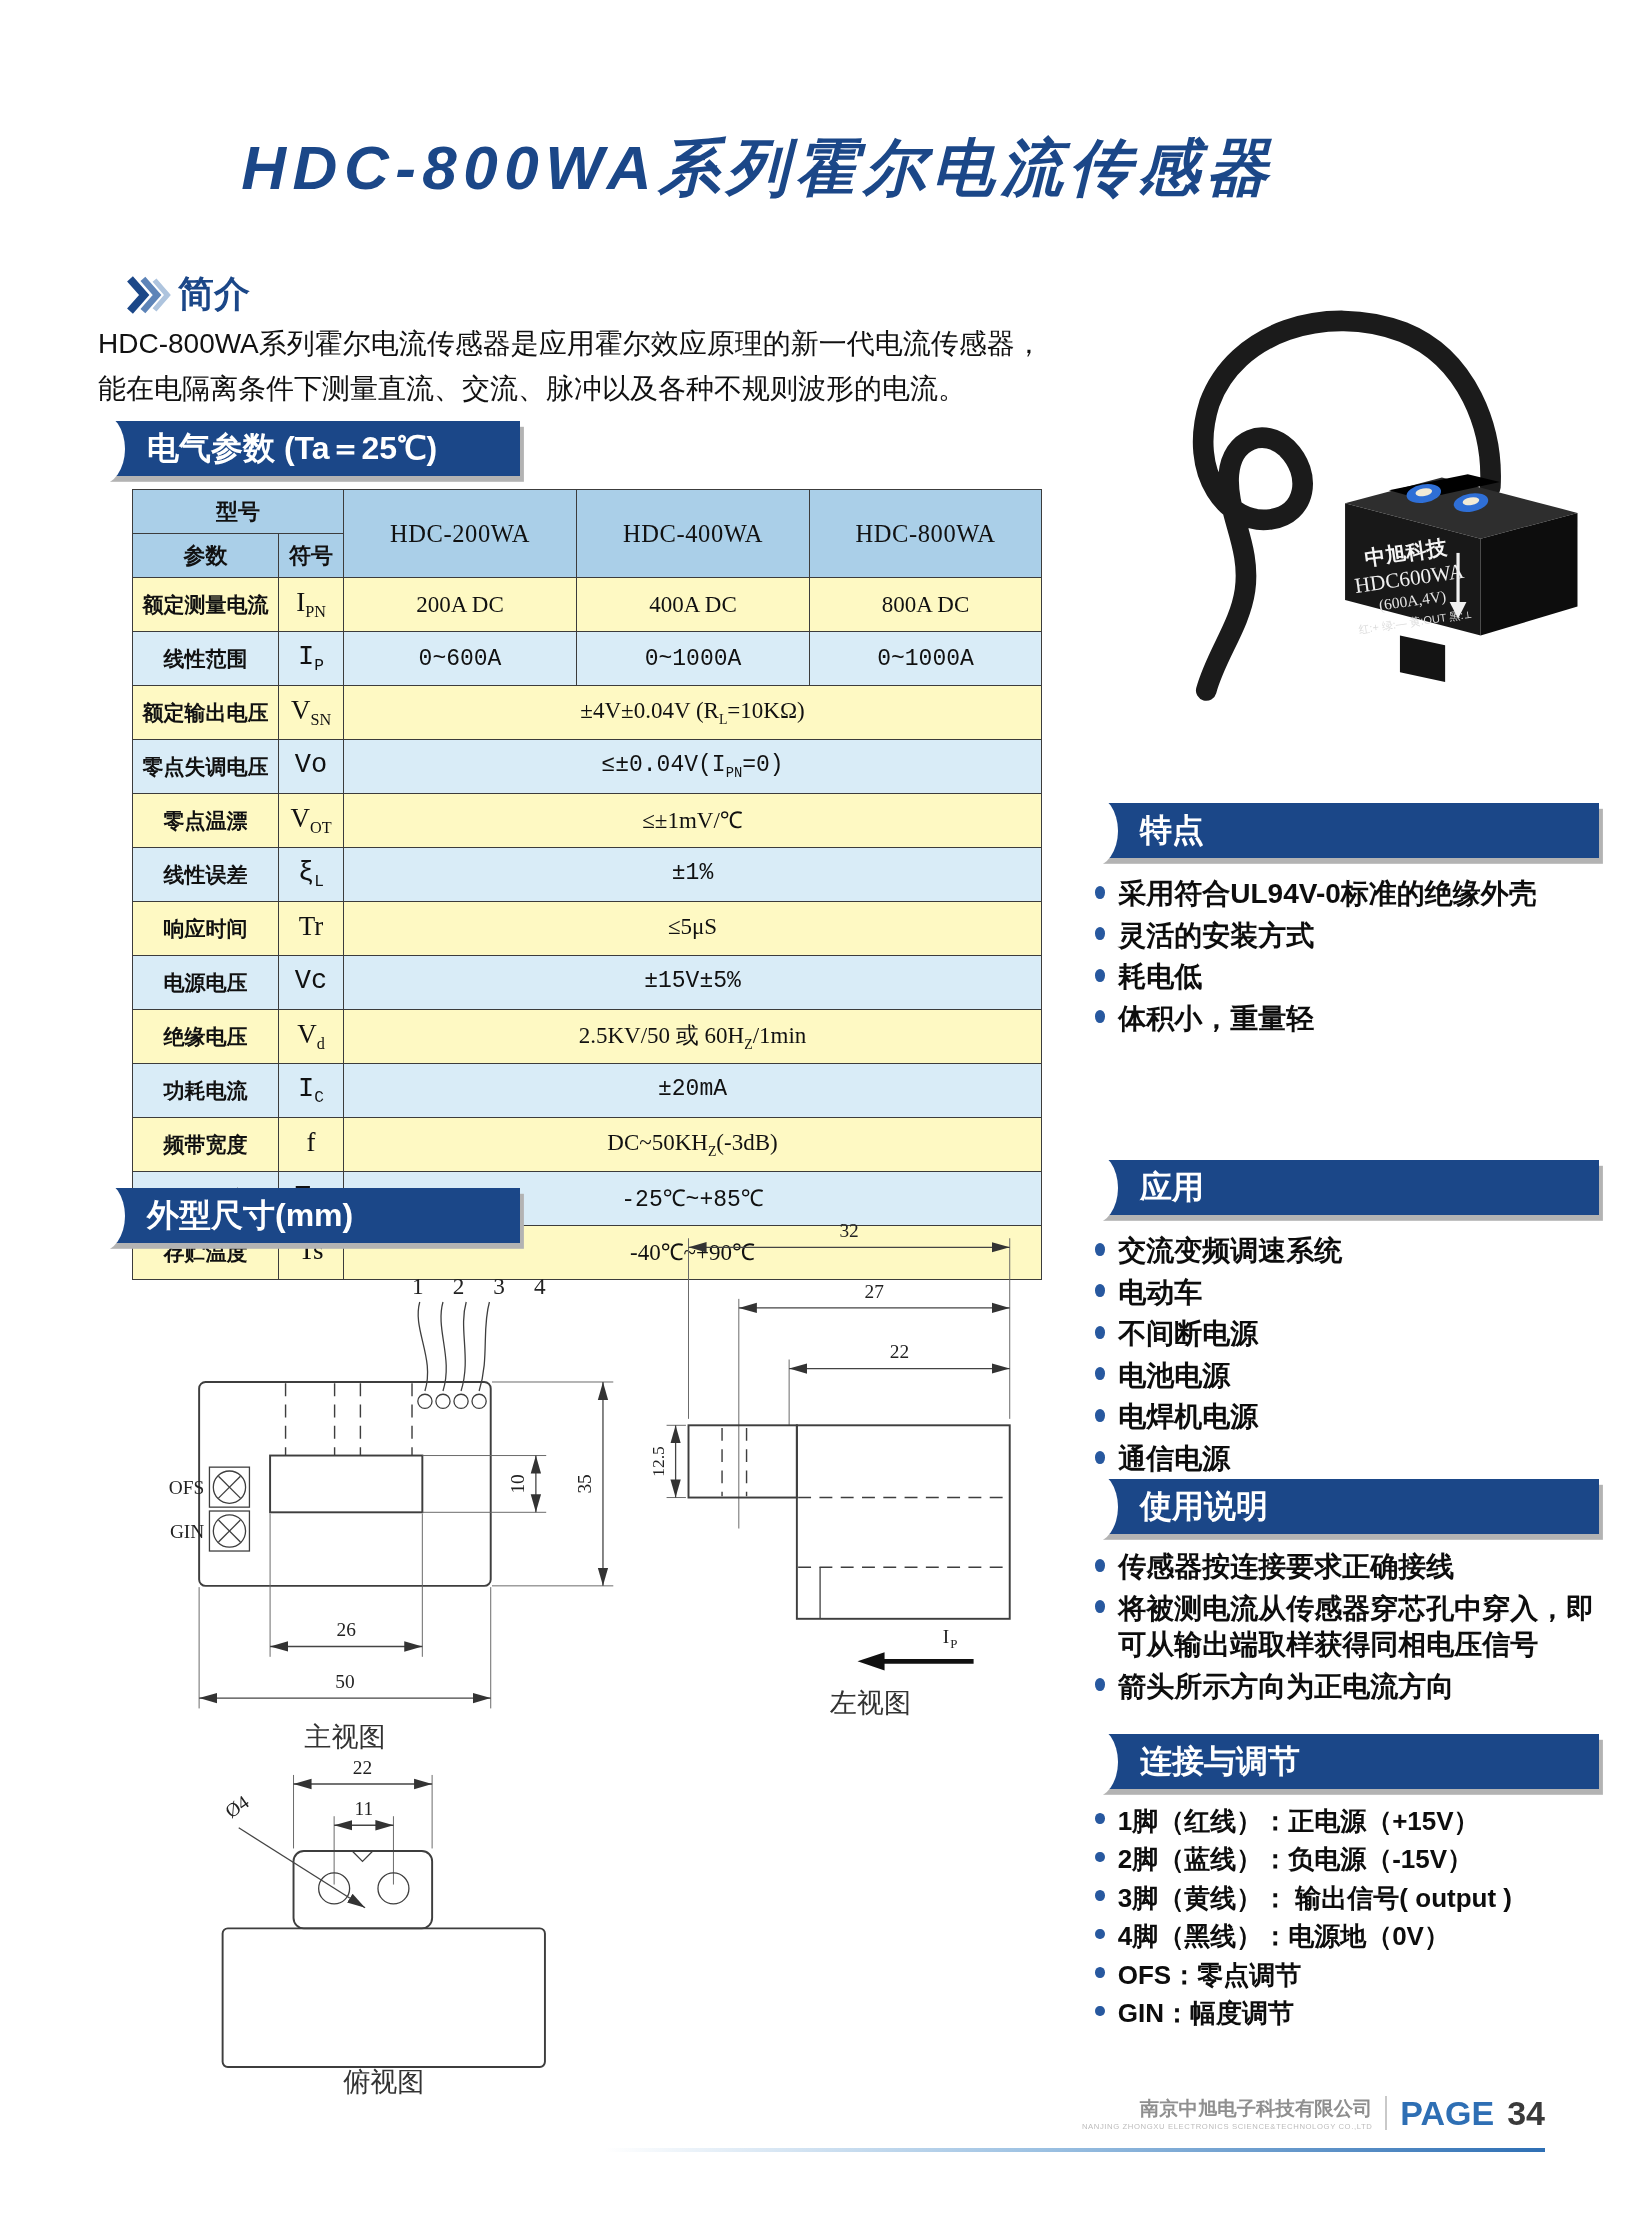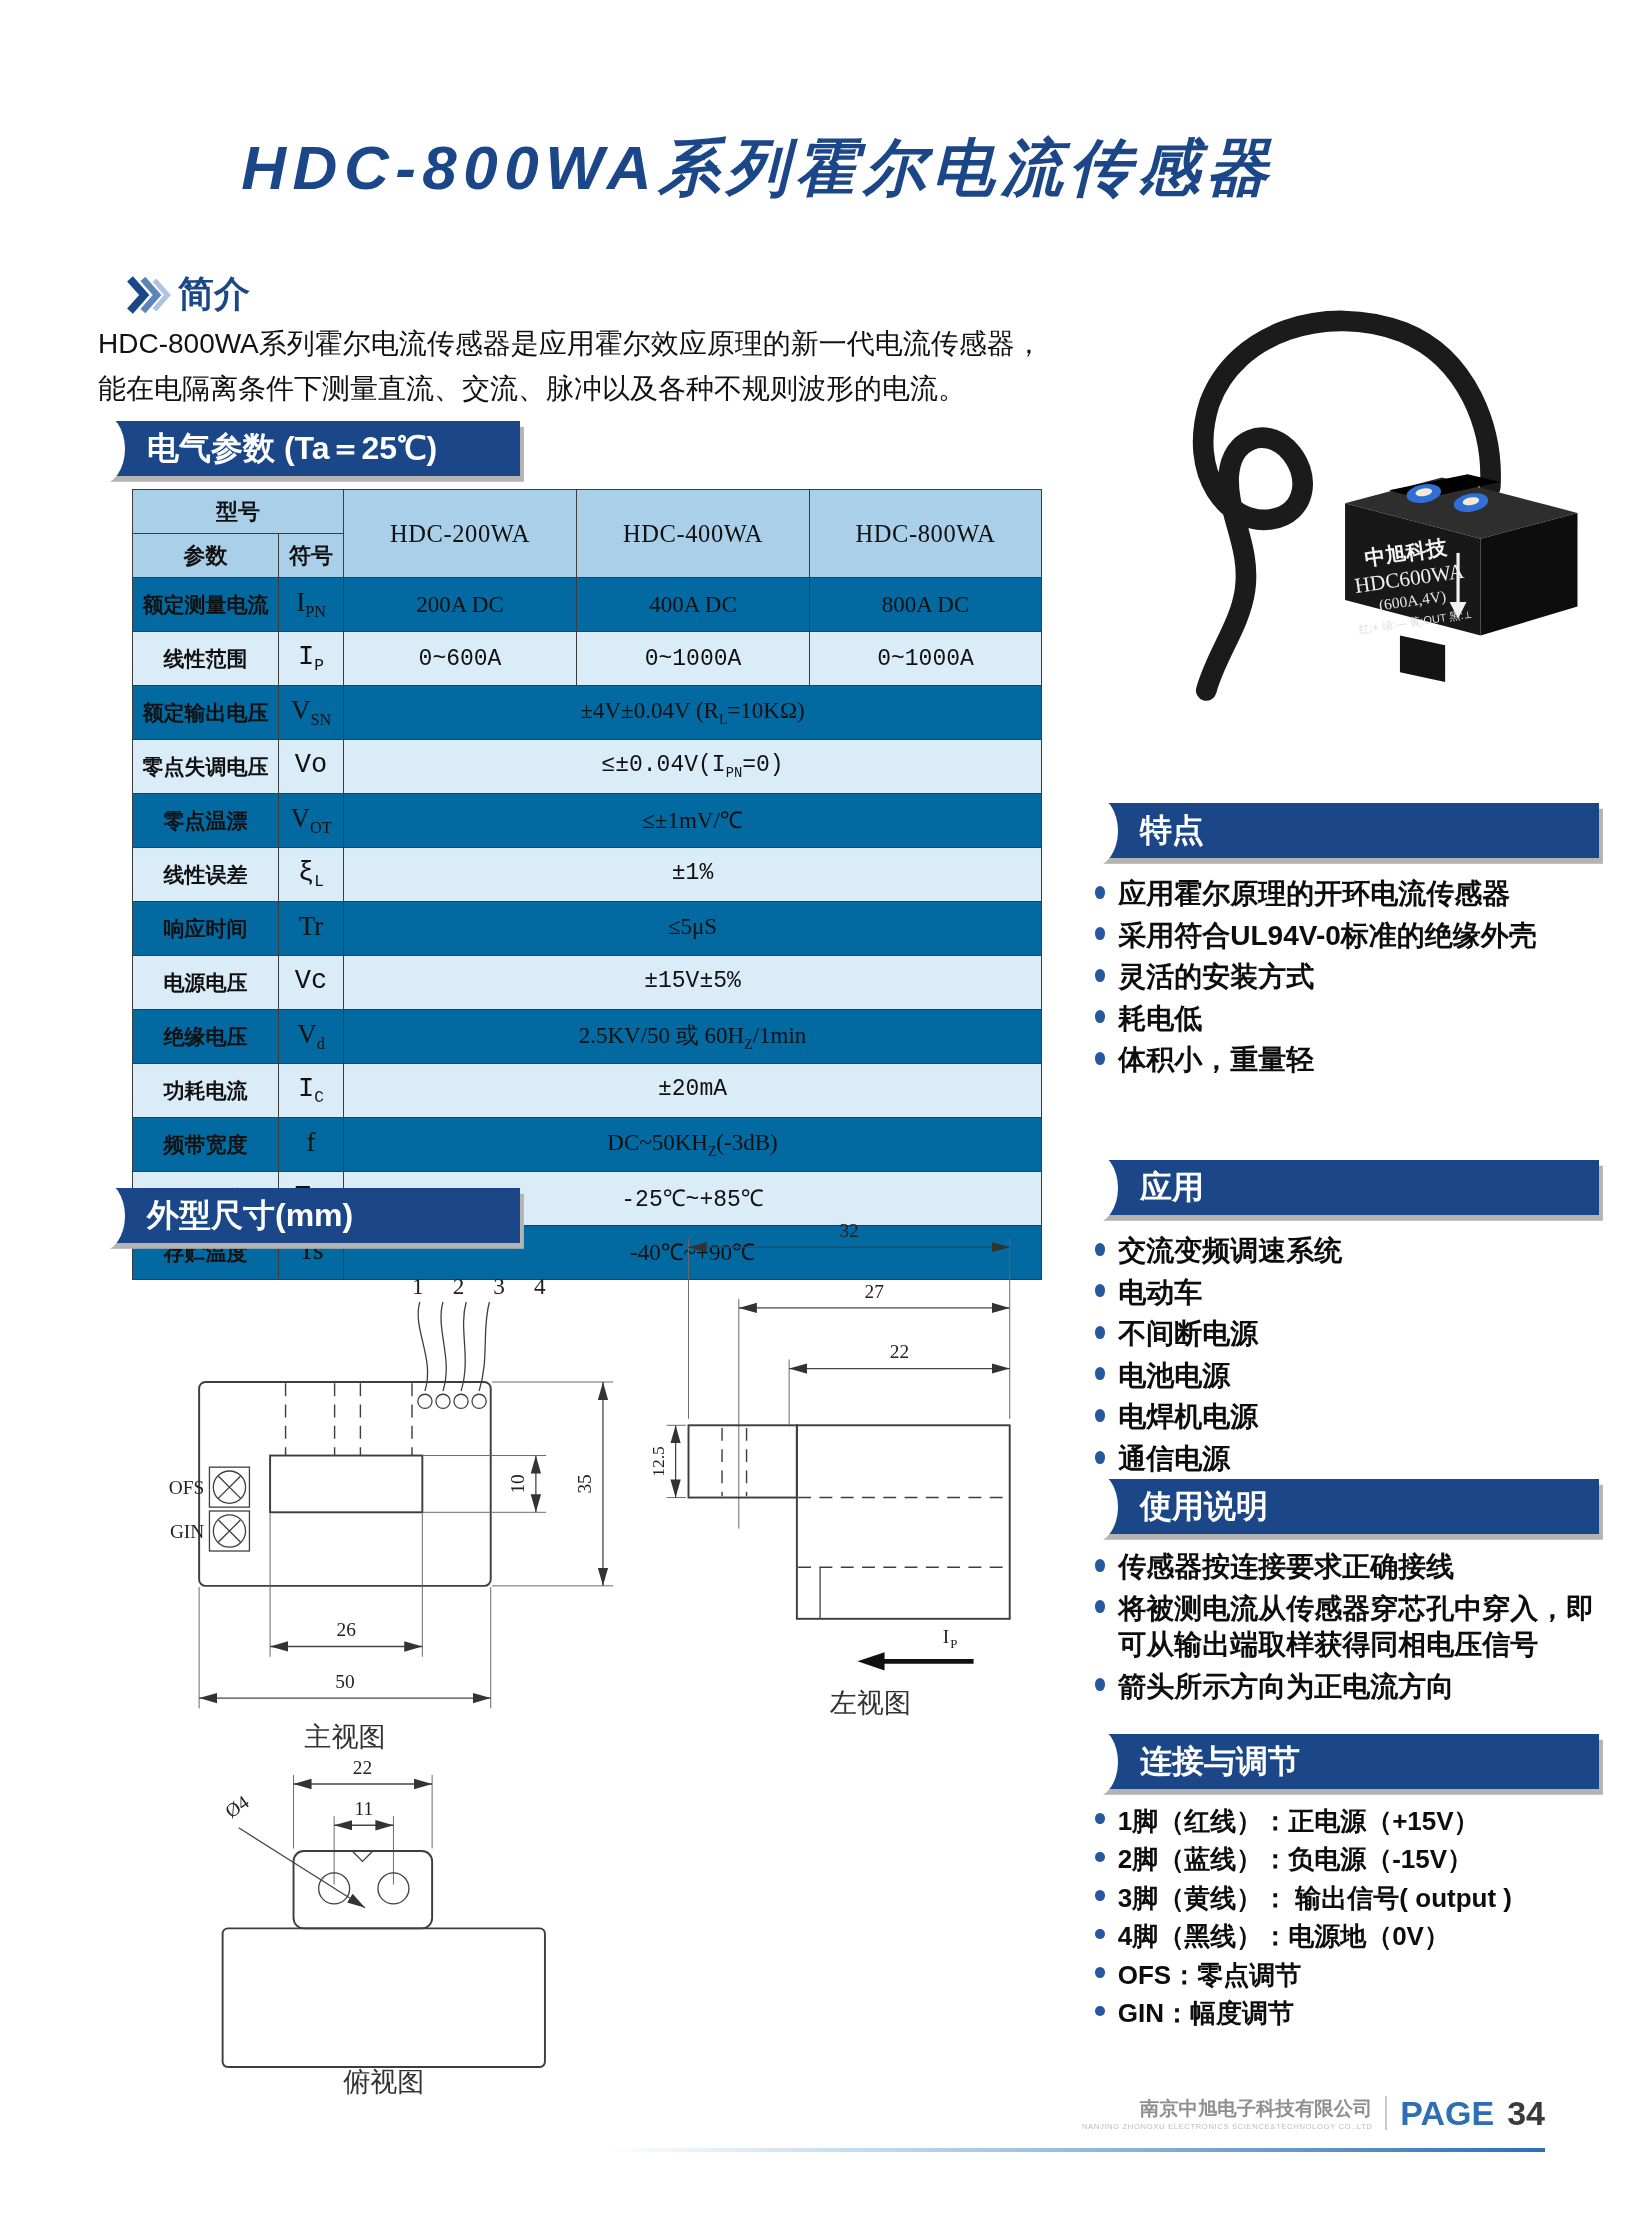--- a/index.html
+++ b/index.html
@@ -18,21 +18,21 @@
 
   
   .banner{position:absolute;height:55px;background:#1b4788;color:#ffffff;
           font-size:32px;font-weight:bold;line-height:55px;padding-left:45px;
           box-sizing:border-box;box-shadow:3.9px 5.8px 0 #b3b3b3;}
   .banner::before{content:'';position:absolute;left:-27px;top:-7.7px;width:50px;height:72px;
                   background:#ffffff;border-radius:50%;}
 
   
   table.params{position:absolute;left:132px;top:489px;width:908px;border-collapse:collapse;
-               table-layout:fixed;background:#0369a1;}
+               table-layout:fixed;background:#fef9c3;}
   table.params th,table.params td{border:1.3px solid #3c3c3c;padding:0;vertical-align:middle;}
   table.params{border:1.9px solid #2e2e2e;}
   table.params thead tr{height:44px;}
   table.params tbody tr{height:54px;}
   th.hd{background:#aacfe8;font-size:22px;font-weight:bold;color:#111;}
   th.model{background:#aacfe8;font-family:"Liberation Serif",serif;font-weight:normal;
            font-size:24.5px;letter-spacing:0.6px;color:#111;}
   td.lab{font-size:21px;font-weight:bold;text-align:center;color:#111;}
   td.sym{font-family:"Liberation Serif",serif;font-size:27px;text-align:center;color:#111;}
   td.sym sub,td.val sub{font-size:0.6em;}
@@ -324,24 +324,20 @@
       <polygon points="505,534 492,508 518,508" fill="#f0f0f0"></polygon>
     </g>
   </svg>
 
   <div class="banner" style="top:803px;left:1095px;width:504px;">
     <span>特点</span>
   </div>
   <div class="blist" style="top:876px;">
     <div class="item">
         <span class="dot"></span>
-        <span class="itxt">应用霍尔原理的开环电流传感器</span>
-      </div>
-    <div class="item">
-        <span class="dot"></span>
         <span class="itxt">采用符合UL94V-0标准的绝缘外壳</span>
       </div>
     <div class="item">
         <span class="dot"></span>
         <span class="itxt">灵活的安装方式</span>
       </div>
     <div class="item">
         <span class="dot"></span>
         <span class="itxt">耗电低</span>
       </div>

